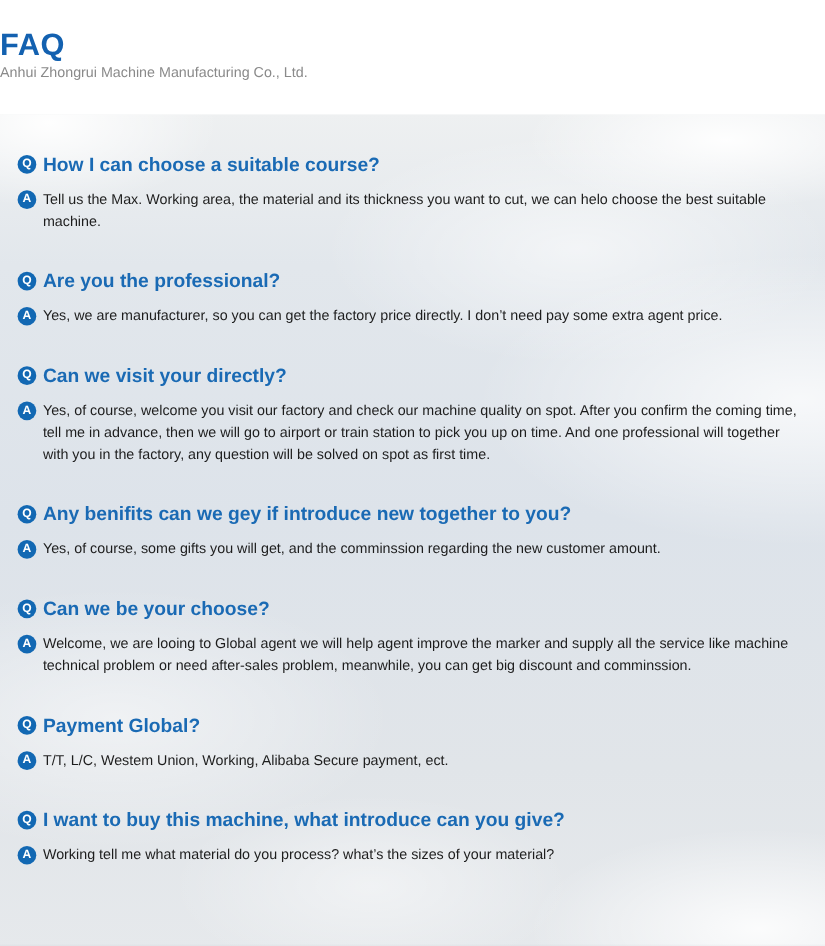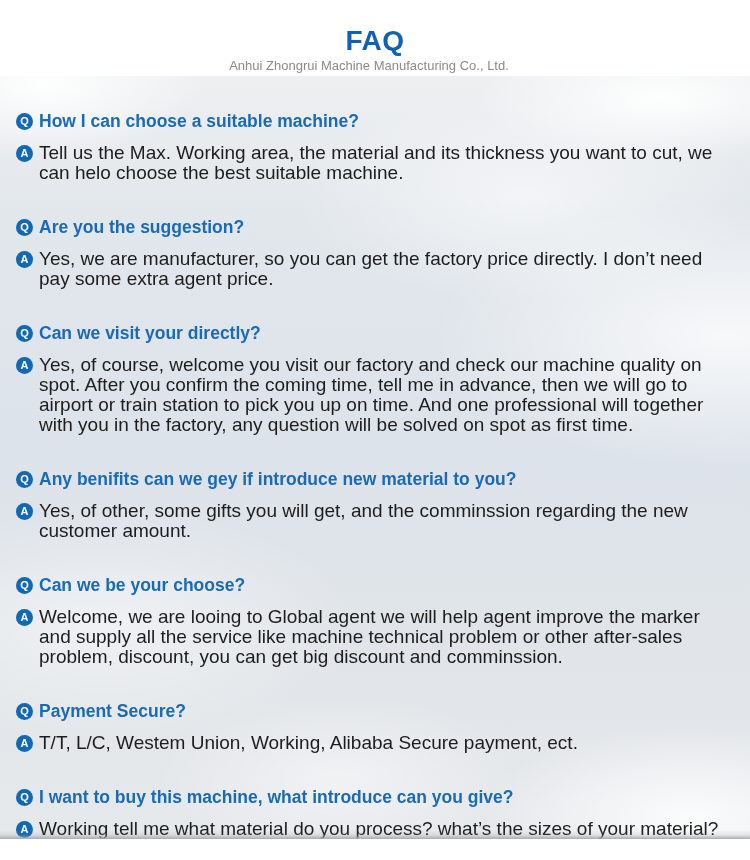--- a/index.html
+++ b/index.html
@@ -9,23 +9,23 @@
   body {
     width: 750px;
     height: 860px;
     overflow: hidden;
     font-family: "Liberation Sans", sans-serif;
     background: #ffffff;
   }
 
   
   .page-header {
-    height: 76px;
+    height: 104px;
     background: #ffffff;
-    text-align: center;
+    text-align: left;
     box-sizing: border-box;
     padding-top: 26px;
   }
   .page-title {
     margin: 0;
     font-size: 28px;
     line-height: 30px;
     font-weight: 700;
     letter-spacing: 0.5px;
     color: #1361b0;
@@ -87,51 +87,51 @@
 
   .faq-question {
     margin: 0;
     font-size: 17.5px;
     line-height: 19px;
     font-weight: 700;
     color: #1a6ab4;
   }
   .faq-answer {
     margin: 0;
-    font-size: 19px;
+    font-size: 13px;
     line-height: 20px;
     color: #1d1d1d;
     max-width: 695px;
   }
 </style>
 </head>
 <body>
 
 <header class="page-header">
   <h1 class="page-title">FAQ</h1>
   <p class="page-subtitle">Anhui Zhongrui Machine Manufacturing Co., Ltd.</p>
 </header>
 
 <section class="faq-section">
 
     <div class="faq-item">
       <div class="faq-q-row">
         <span class="qa-icon">Q</span>
-        <h2 class="faq-question">How I can choose a suitable machine?</h2>
+        <h2 class="faq-question">How I can choose a suitable course?</h2>
       </div>
       <div class="faq-a-row">
         <span class="qa-icon">A</span>
         <p class="faq-answer">Tell us the Max.  Working area, the material and its thickness you want to cut, we can helo choose the best suitable machine.</p>
       </div>
     </div>
 
     <div class="faq-item">
       <div class="faq-q-row">
         <span class="qa-icon">Q</span>
-        <h2 class="faq-question">Are you the suggestion?</h2>
+        <h2 class="faq-question">Are you the professional?</h2>
       </div>
       <div class="faq-a-row">
         <span class="qa-icon">A</span>
         <p class="faq-answer">Yes, we are manufacturer, so you can get the factory price directly. I don’t need pay some extra agent price.</p>
       </div>
     </div>
 
     <div class="faq-item">
       <div class="faq-q-row">
         <span class="qa-icon">Q</span>
@@ -139,43 +139,43 @@
       </div>
       <div class="faq-a-row">
         <span class="qa-icon">A</span>
         <p class="faq-answer">Yes, of course, welcome you visit our factory and check our machine quality on spot. After you confirm the coming time, tell me in advance, then we will go to airport or train station to pick you up on time. And one professional will together with you in the factory, any question will be solved on spot as first time.</p>
       </div>
     </div>
 
     <div class="faq-item">
       <div class="faq-q-row">
         <span class="qa-icon">Q</span>
-        <h2 class="faq-question">Any benifits can we gey if introduce new material to you?</h2>
+        <h2 class="faq-question">Any benifits can we gey if introduce new together to you?</h2>
       </div>
       <div class="faq-a-row">
         <span class="qa-icon">A</span>
-        <p class="faq-answer">Yes, of other, some gifts you will get, and the comminssion regarding the new customer amount.</p>
+        <p class="faq-answer">Yes, of course, some gifts you will get, and the comminssion regarding the new customer amount.</p>
       </div>
     </div>
 
     <div class="faq-item">
       <div class="faq-q-row">
         <span class="qa-icon">Q</span>
         <h2 class="faq-question">Can we be your choose?</h2>
       </div>
       <div class="faq-a-row">
         <span class="qa-icon">A</span>
-        <p class="faq-answer">Welcome, we are looing to Global agent we will help agent improve the marker and supply all the service like machine technical problem or other after-sales problem, discount, you can get big discount and comminssion.</p>
+        <p class="faq-answer">Welcome, we are looing to Global agent we will help agent improve the marker and supply all the service like machine technical problem or need after-sales problem, meanwhile, you can get big discount and comminssion.</p>
       </div>
     </div>
 
     <div class="faq-item">
       <div class="faq-q-row">
         <span class="qa-icon">Q</span>
-        <h2 class="faq-question">Payment Secure?</h2>
+        <h2 class="faq-question">Payment Global?</h2>
       </div>
       <div class="faq-a-row">
         <span class="qa-icon">A</span>
         <p class="faq-answer">T/T, L/C, Westem Union, Working, Alibaba Secure payment, ect.</p>
       </div>
     </div>
 
     <div class="faq-item">
       <div class="faq-q-row">
         <span class="qa-icon">Q</span>

